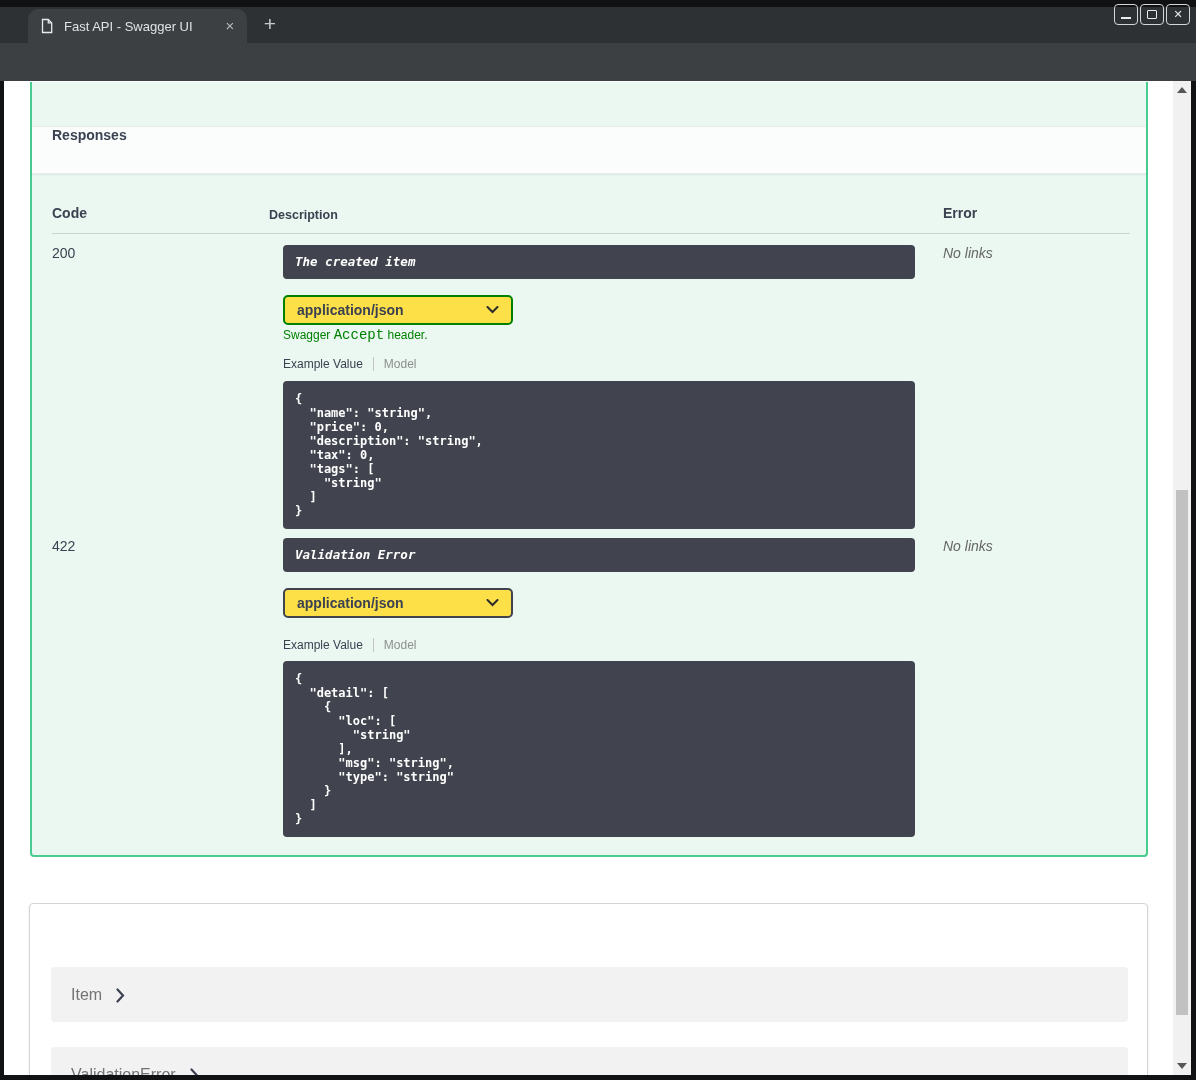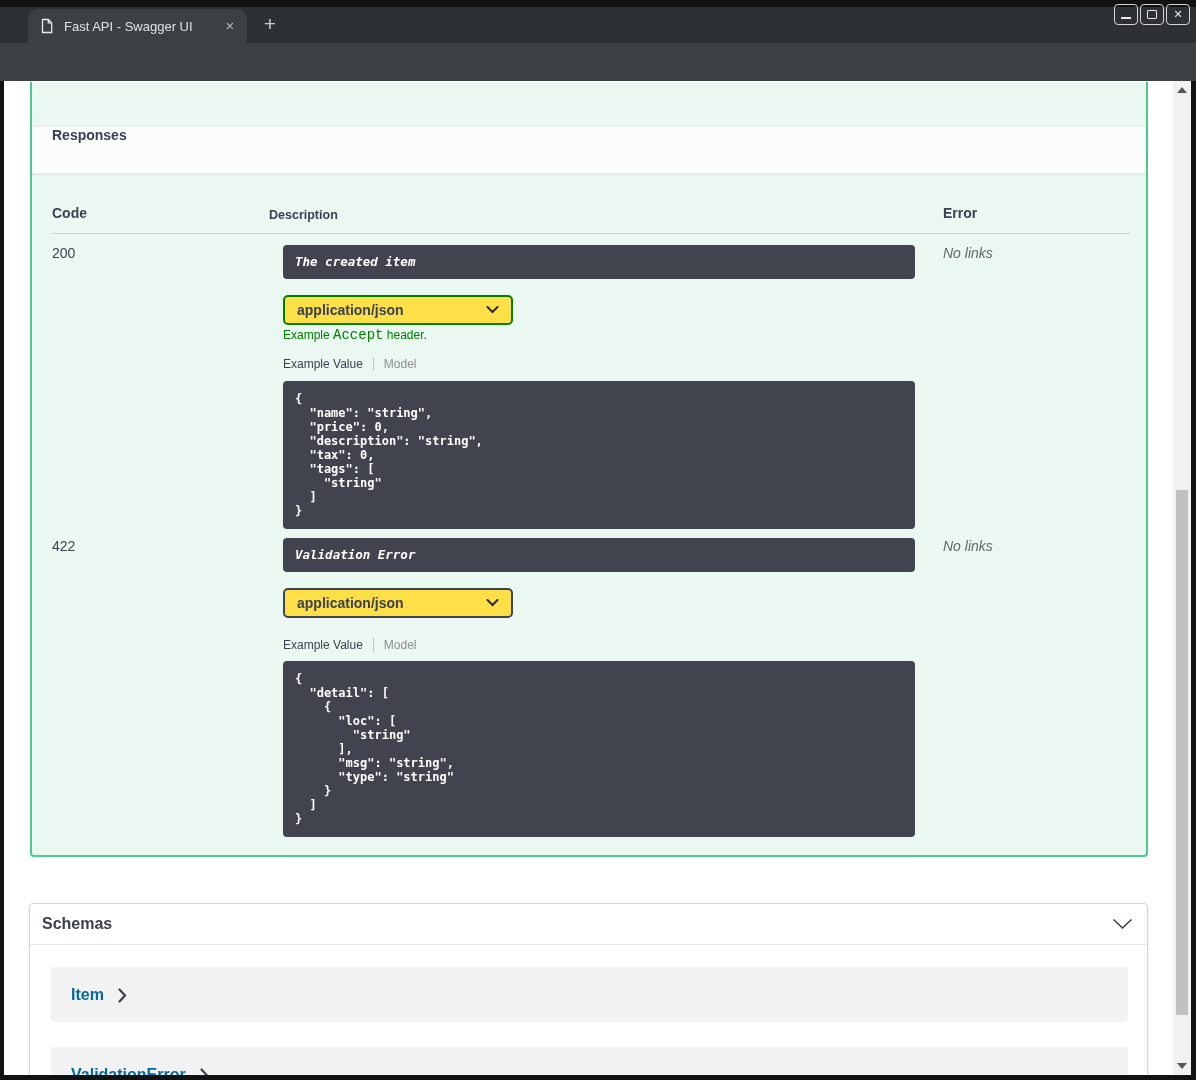--- a/index.html
+++ b/index.html
@@ -77,21 +77,21 @@
   
   .schemas-card { position:absolute; left:25px; top:822px; width:1119px; height:300px; background:#fff;
                   border:1px solid #d5d5d5; border-radius:4px; box-shadow:0 1px 2px rgba(0,0,0,.12); }
   .schemas-header { position:absolute; left:0; top:0; width:100%; height:41px; border-bottom:1px solid #e6e6e6;
                     display:flex; align-items:center; padding:0 14px 0 12px; }
   .schemas-header .title { font-size:16px; font-weight:700; color:#3b4151; }
   .schemas-header .chev { margin-left:auto; display:inline-flex; }
   .model-box { position:absolute; left:21px; width:1077px; height:55px; background:#f2f2f2; border-radius:4px;
                display:flex; align-items:center; padding-left:20px; }
   .model-box.item { top:63px; } .model-box.verr { top:143px; }
-  .model-box .mname { font-size:16px; font-weight:700; color:#0369a1; }
+  .model-box .mname { font-size:16px; font-weight:400; color:#737373; }
   .model-box .mchev { margin-left:14px; display:inline-flex; margin-top:2px; }
 
   
   .scrollbar { position:absolute; left:1173px; top:81px; width:18px; height:994px; background:#f1f1f1; }
   .sb-up { position:absolute; left:4px; top:6px; width:0; height:0;
            border-left:5px solid transparent; border-right:5px solid transparent; border-bottom:6px solid #565656; }
   .sb-down { position:absolute; left:4px; bottom:6px; width:0; height:0;
            border-left:5px solid transparent; border-right:5px solid transparent; border-top:6px solid #565656; }
   .sb-thumb { position:absolute; left:3px; top:409px; width:12px; height:525px; background:#c1c1c1; }
 </style>
@@ -162,21 +162,21 @@
     <span class="rcode" style="top:163px">200</span>
     <div class="descbox" style="top:163px">The created item</div>
     <div class="mtselect green" style="top:213px">
       <span class="val">application/json</span>
       <span class="chev">
         <svg width="13" height="8" viewBox="0 0 13 8">
             <polyline points="1.5,1 6.5,6 11.5,1" fill="none" stroke="#2b2b2b" stroke-width="2" stroke-linecap="round"></polyline>
           </svg>
       </span>
     </div>
-    <div class="accept-note" style="top:245px"><span>Example </span><span class="mono">Accept</span><span> header.</span></div>
+    <div class="accept-note" style="top:245px"><span>Swagger </span><span class="mono">Accept</span><span> header.</span></div>
     <div class="tabline" style="top:274px">
       <span class="tab-ex">Example Value</span>
       <span class="tab-sep"></span>
       <span class="tab-model">Model</span>
     </div>
     <div class="codeblock" style="top:299px">
       <pre>{
   "name": "string",
   "price": 0,
   "description": "string",
@@ -213,28 +213,20 @@
       "msg": "string",
       "type": "string"
     }
   ]
 }</pre>
     </div>
     <span class="nolinks" style="top:456px">No links</span>
   </div>
 
   <div class="schemas-card">
-    <div class="schemas-header">
-      <span class="title">Schemas</span>
-      <span class="chev">
-        <svg width="21" height="12" viewBox="0 0 21 12">
-            <polyline points="1.5,1.5 10.5,10 19.5,1.5" fill="none" stroke="#3b4151" stroke-width="1.6"></polyline>
-          </svg>
-      </span>
-    </div>
     <div class="model-box item">
       <span class="mname">Item</span>
       <span class="mchev">
         <svg width="9" height="15" viewBox="0 0 9 15">
             <polyline points="1.5,1.5 7,7.5 1.5,13.5" fill="none" stroke="#3b4151" stroke-width="2.2" stroke-linecap="round"></polyline>
           </svg>
       </span>
     </div>
     <div class="model-box verr">
       <span class="mname">ValidationError</span>

